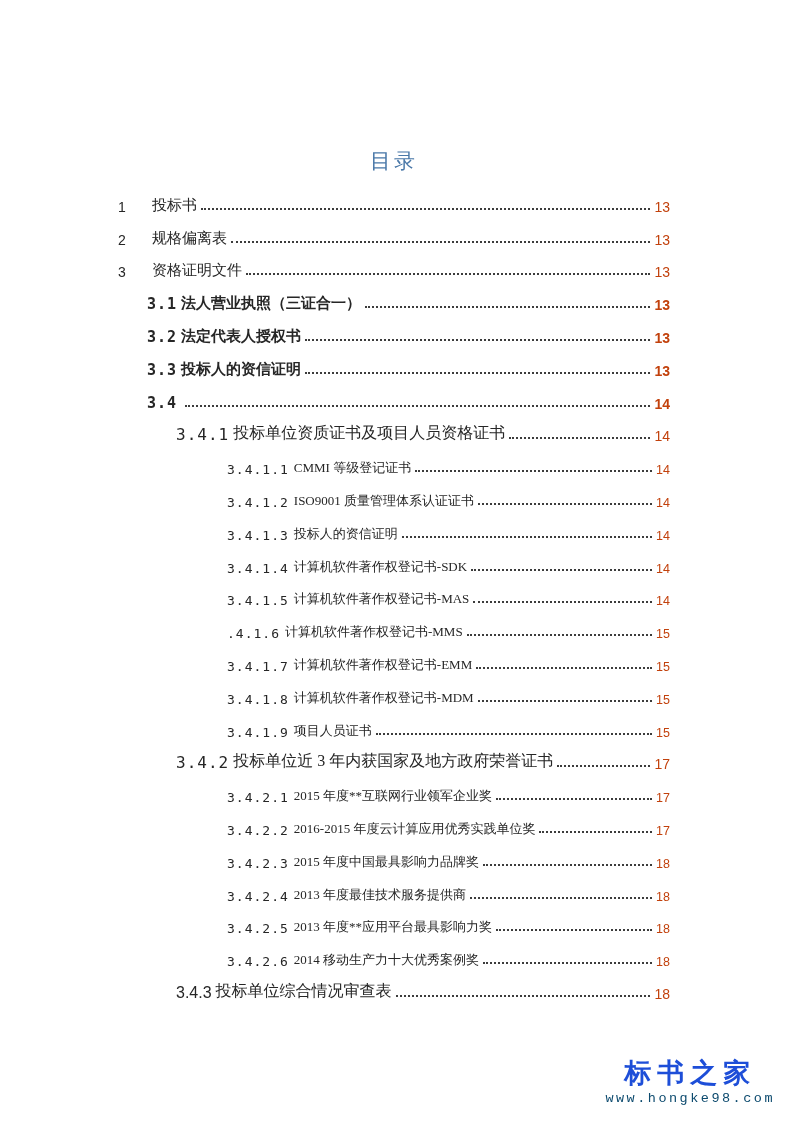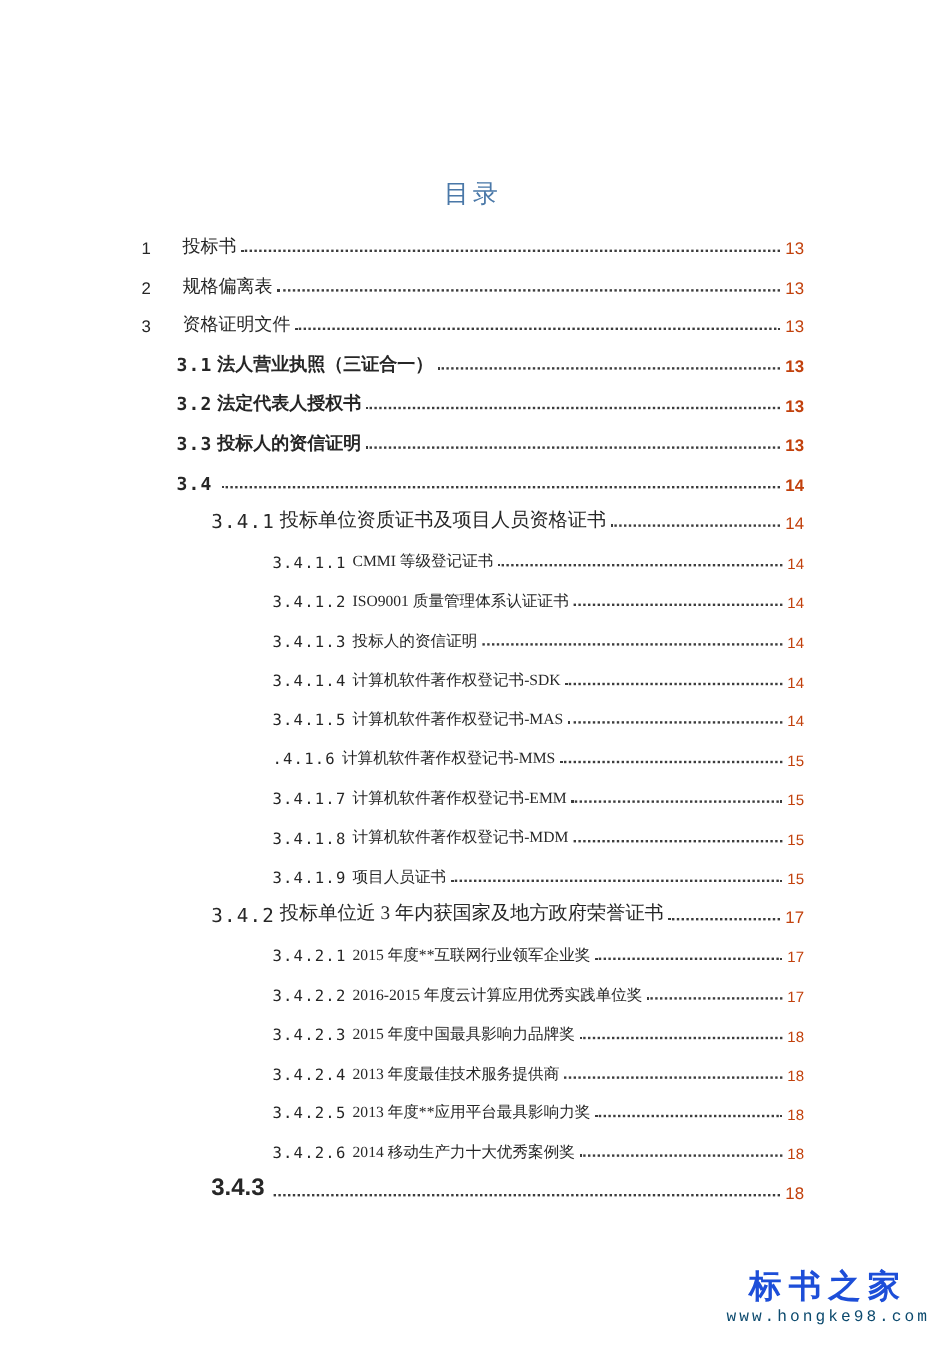--- a/index.html
+++ b/index.html
@@ -70,23 +70,23 @@
   
   .lvl3 { font-size: 16px; margin-left: 58px; text-align: center; }
   .lvl3 .num { margin-right: 4px; }
   
   .lvl4 { font-size: 13px; margin-left: 77px; }
   .lvl4 .num { margin-right: 5px; margin-left: 32px; }
   .lvl4 .pagenum { font-size: 12.5px; }
   
   .bold-num .num {
     font-family: "Liberation Sans", sans-serif;
-    font-weight: bold;
+    font-weight: normal;
     letter-spacing: 0;
-    font-size: 20px;
+    font-size: 16px;
   }
   .watermark {
     position: absolute;
     right: 18px;
     bottom: 14px;
     text-align: center;
     user-select: none;
   }
   .wm-logo {
     font-family: Liberation Mono, monospace;
@@ -275,20 +275,21 @@
 
       <div class="toc-row lvl4">
         <span class="num">3.4.2.6</span>
         <span class="label">2014 移动生产力十大优秀案例奖</span>
         <span class="leader"></span>
         <span class="pagenum">18</span>
       </div>
 
       <div class="toc-row lvl3 bold-num">
         <span class="num">3.4.3</span>
+        <span class="label">投标单位综合情况审查表</span>
         <span class="leader"></span>
         <span class="pagenum">18</span>
       </div>
 
     </div>
   </div>
 
   <div class="watermark">
     <div class="wm-logo">标书之家</div>
     <div class="wm-url">www.hongke98.com</div>

